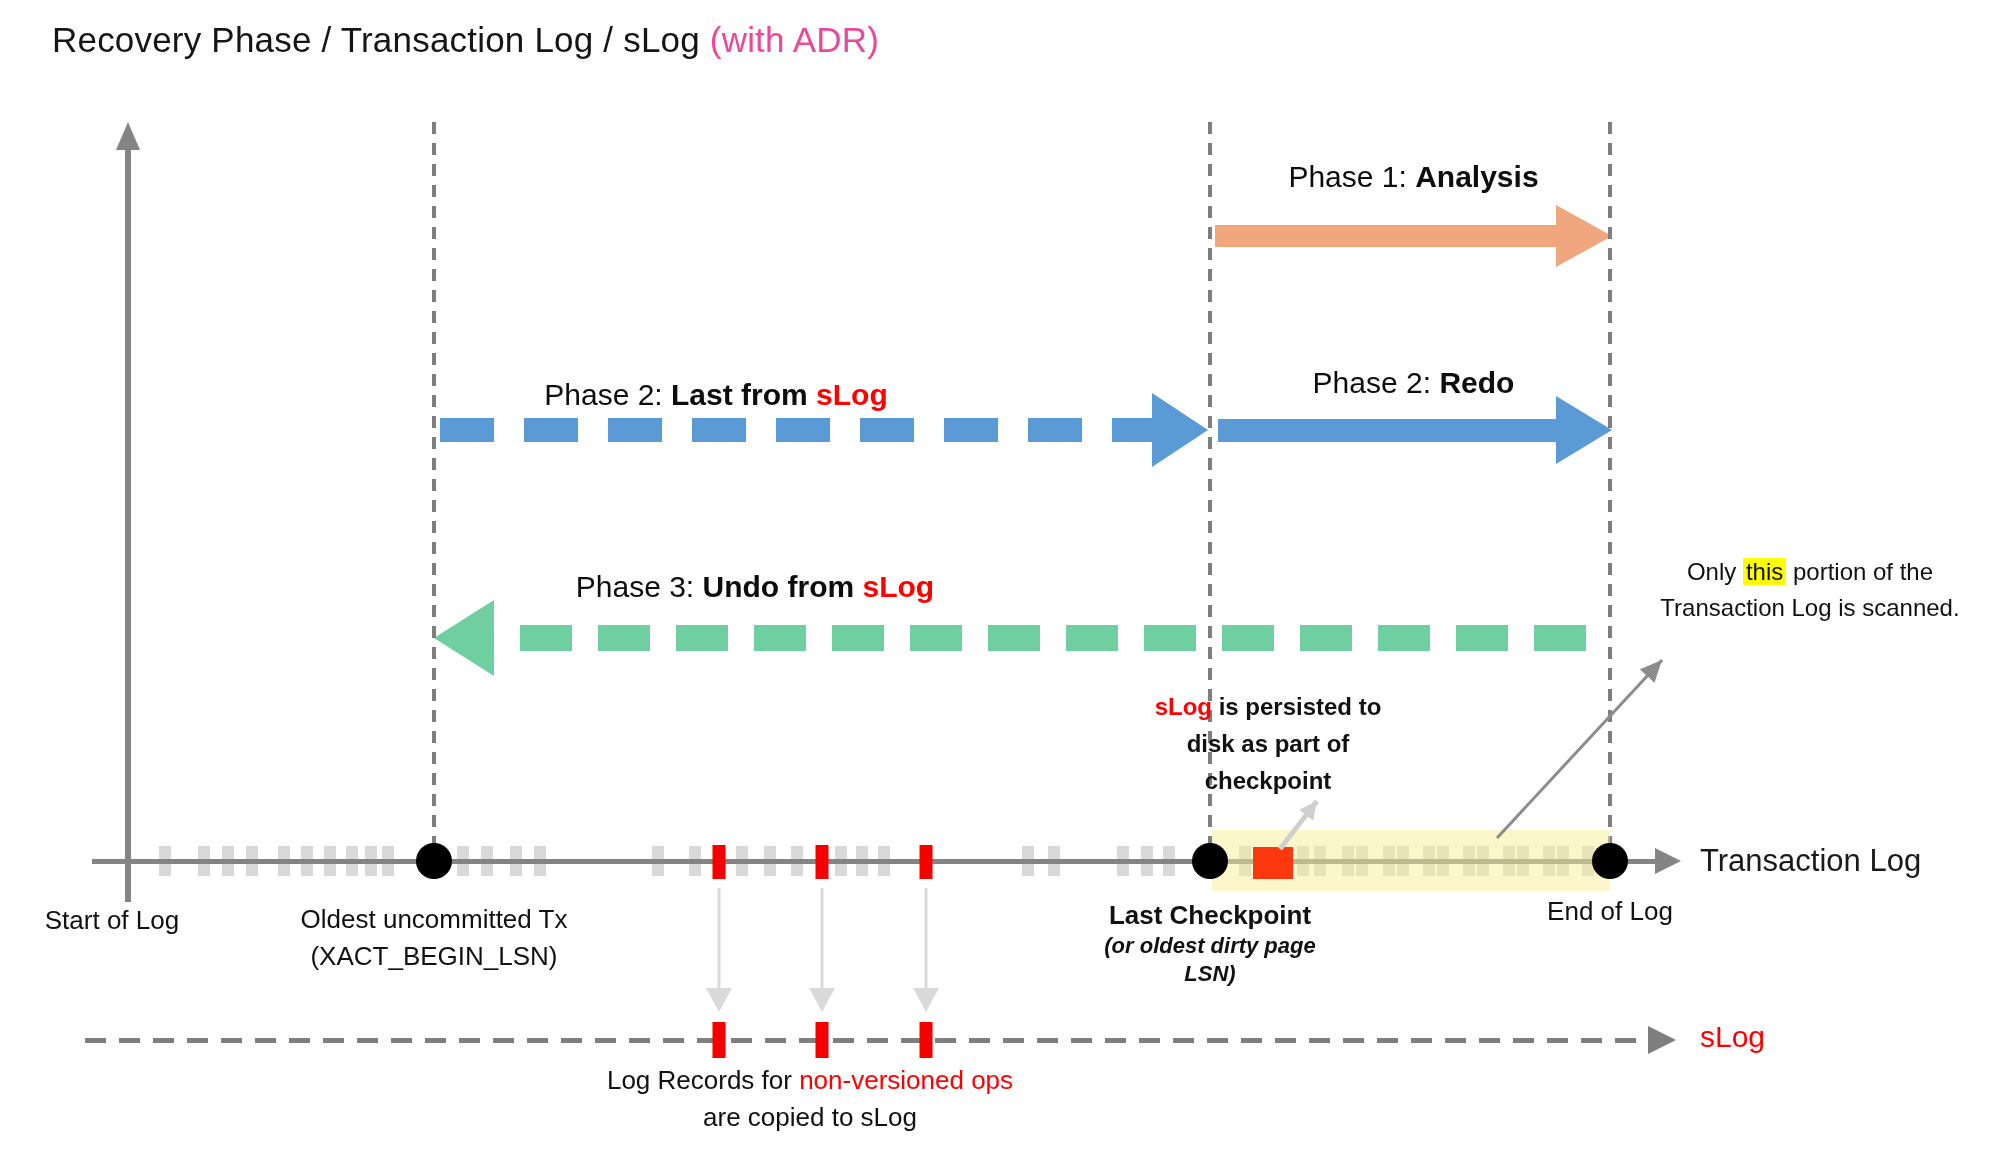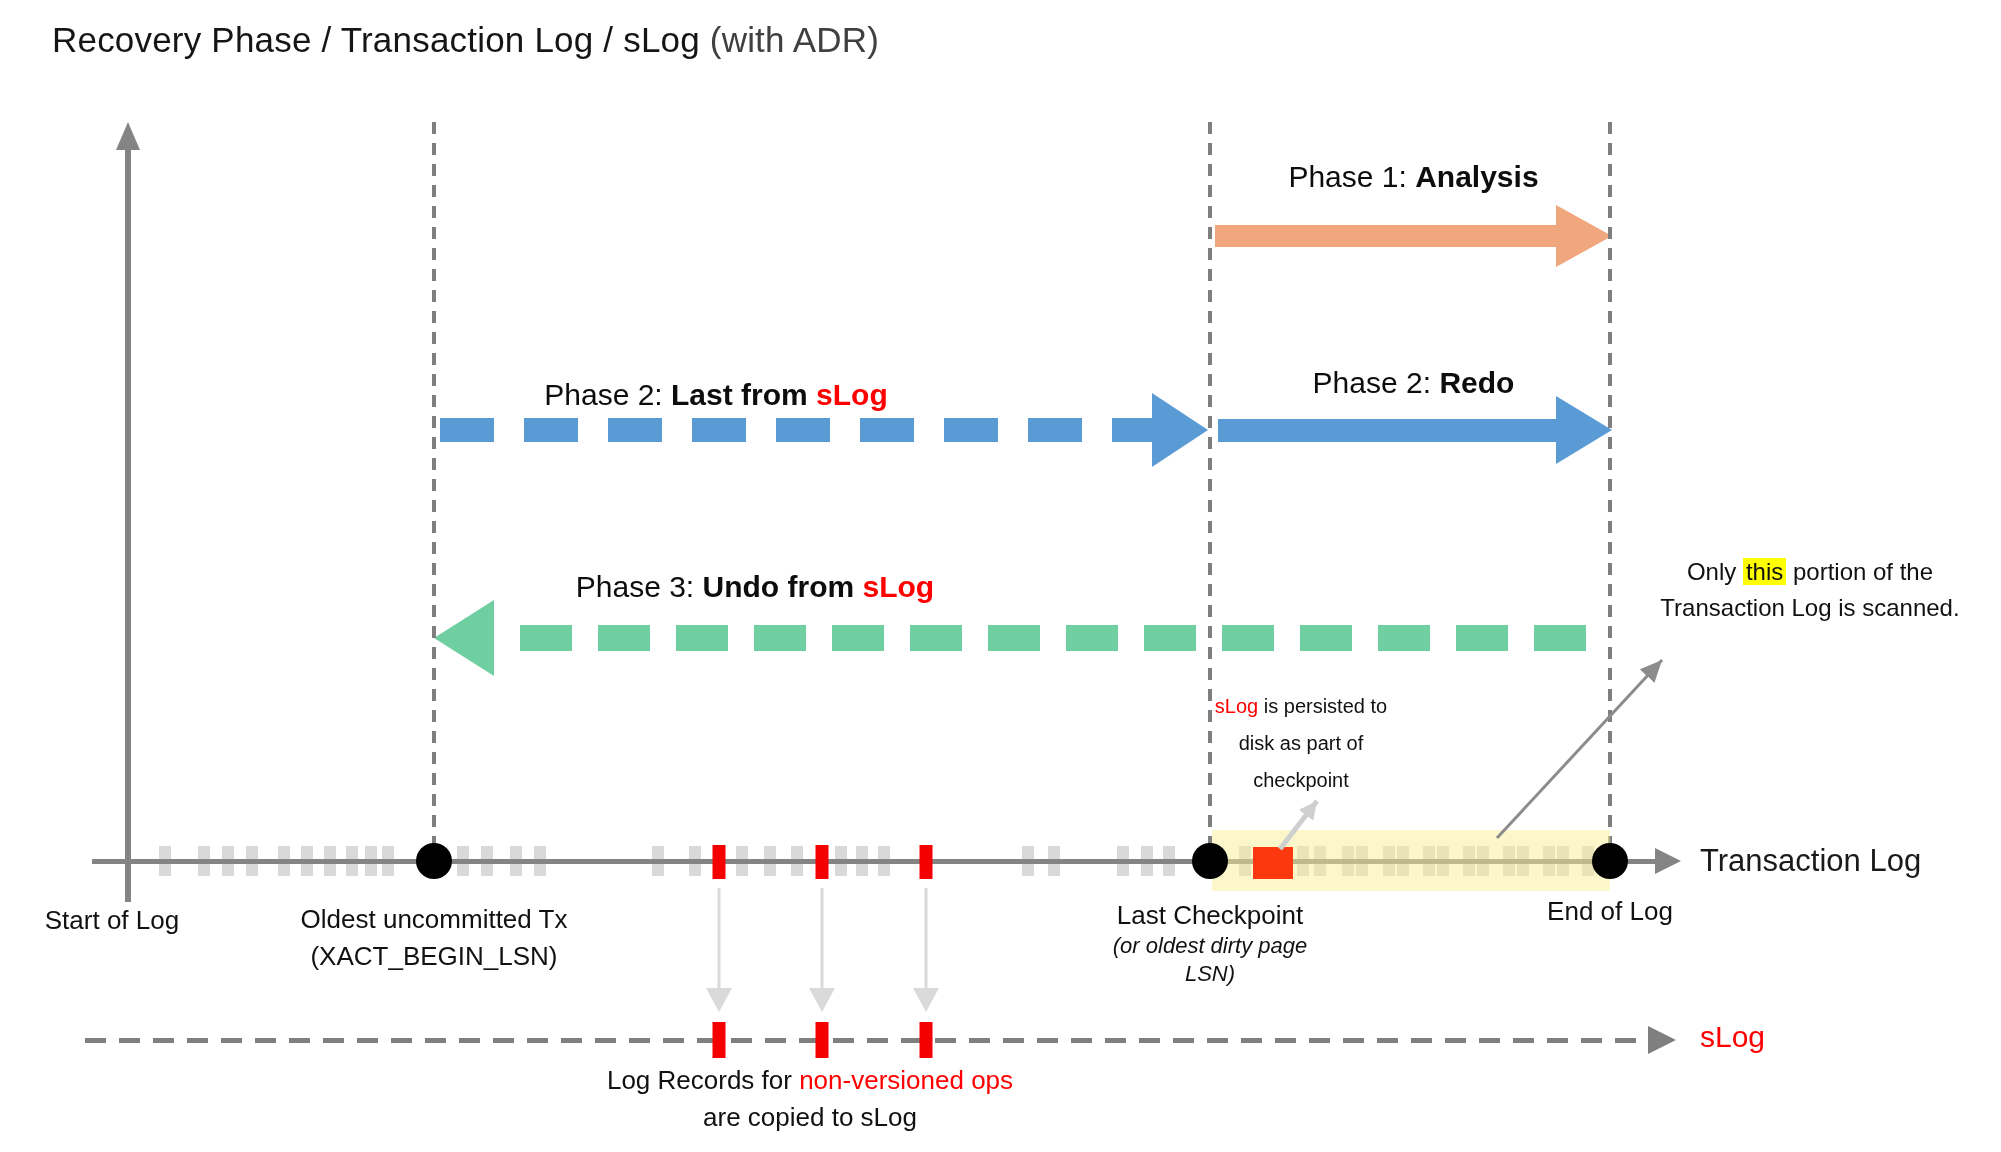--- a/index.html
+++ b/index.html
@@ -6,21 +6,21 @@
   #stage{position:relative;width:2001px;height:1152px;background:#fff;overflow:hidden;
          font-family:"Liberation Sans", sans-serif;color:#111;}
   .abs{position:absolute;}
   .ctr{text-align:center;}
   .b{font-weight:700;}
   .red{color:#ff0000;}
   .hl{background:#ffff00;padding:0 3px;}
 
   
   .title{left:52px;top:20px;font-size:35px;letter-spacing:.2px;color:#151515;}
-  .title .accent{color:#404040;}
+  .title .accent{color:#ec4899;}
 
   
   .y-axis{left:125px;top:148px;width:6px;height:754px;background:#848484;z-index:1;}
   .y-axis-head{left:116px;top:122px;width:0;height:0;border-left:12px solid transparent;
       border-right:12px solid transparent;border-bottom:28px solid #848484;z-index:1;}
 
   
   .vline{top:122px;width:4px;height:739px;transform:translateX(-50%);z-index:1;
       background:repeating-linear-gradient(180deg,#7F7F7F 0 12px,transparent 12px 21px);}
 
@@ -67,28 +67,28 @@
       background:repeating-linear-gradient(90deg,transparent 0 26px,#6FCFA0 26px 78px);}
 
   
   .phase-label{font-size:30px;color:#0d0d0d;z-index:2;}
   .label-p1{left:1215px;top:160px;width:397px;}
   .label-p2d{left:426px;top:378px;width:580px;}
   .label-p2{left:1215px;top:366px;width:397px;}
   .label-p3{left:455px;top:570px;width:600px;}
 
   
-  .persist-note{left:1151px;top:688px;width:300px;font-size:20px;line-height:37px;z-index:2;}
+  .persist-note{left:1118px;top:688px;width:300px;font-size:24px;line-height:37px;z-index:2;font-weight:bold;}
   .scanned-note{left:1628px;top:554px;width:364px;font-size:24px;line-height:36px;z-index:2;}
   .copied-note{left:560px;top:1062px;width:500px;font-size:26px;line-height:37px;z-index:2;}
 
   
   .start-label{left:32px;top:905px;width:160px;font-size:26px;}
   .oldest-label{left:234px;top:901px;width:400px;font-size:26px;line-height:37px;}
-  .checkpoint-label{left:1060px;top:898px;width:300px;font-size:26px;line-height:34px;}
+  .checkpoint-label{left:1060px;top:898px;width:300px;font-size:26px;line-height:34px;font-weight:bold;}
   .checkpoint-sub{font-size:22px;font-style:italic;line-height:28px;}
   .end-label{left:1510px;top:896px;width:200px;font-size:26px;}
   .txlog-label{left:1700px;top:843px;font-size:31px;color:#1a1a1a;}
   .slog-label{left:1700px;top:1020px;font-size:30px;color:#ff0000;}
 
   
   .slog-line{left:85px;top:1038px;width:1563px;height:5px;z-index:2;
       background:repeating-linear-gradient(90deg,#7F7F7F 0 21px,transparent 21px 34px);}
   .slog-head{left:1648px;top:1026px;width:0;height:0;border-top:14px solid transparent;
       border-bottom:14px solid transparent;border-left:28px solid #7F7F7F;z-index:2;}

